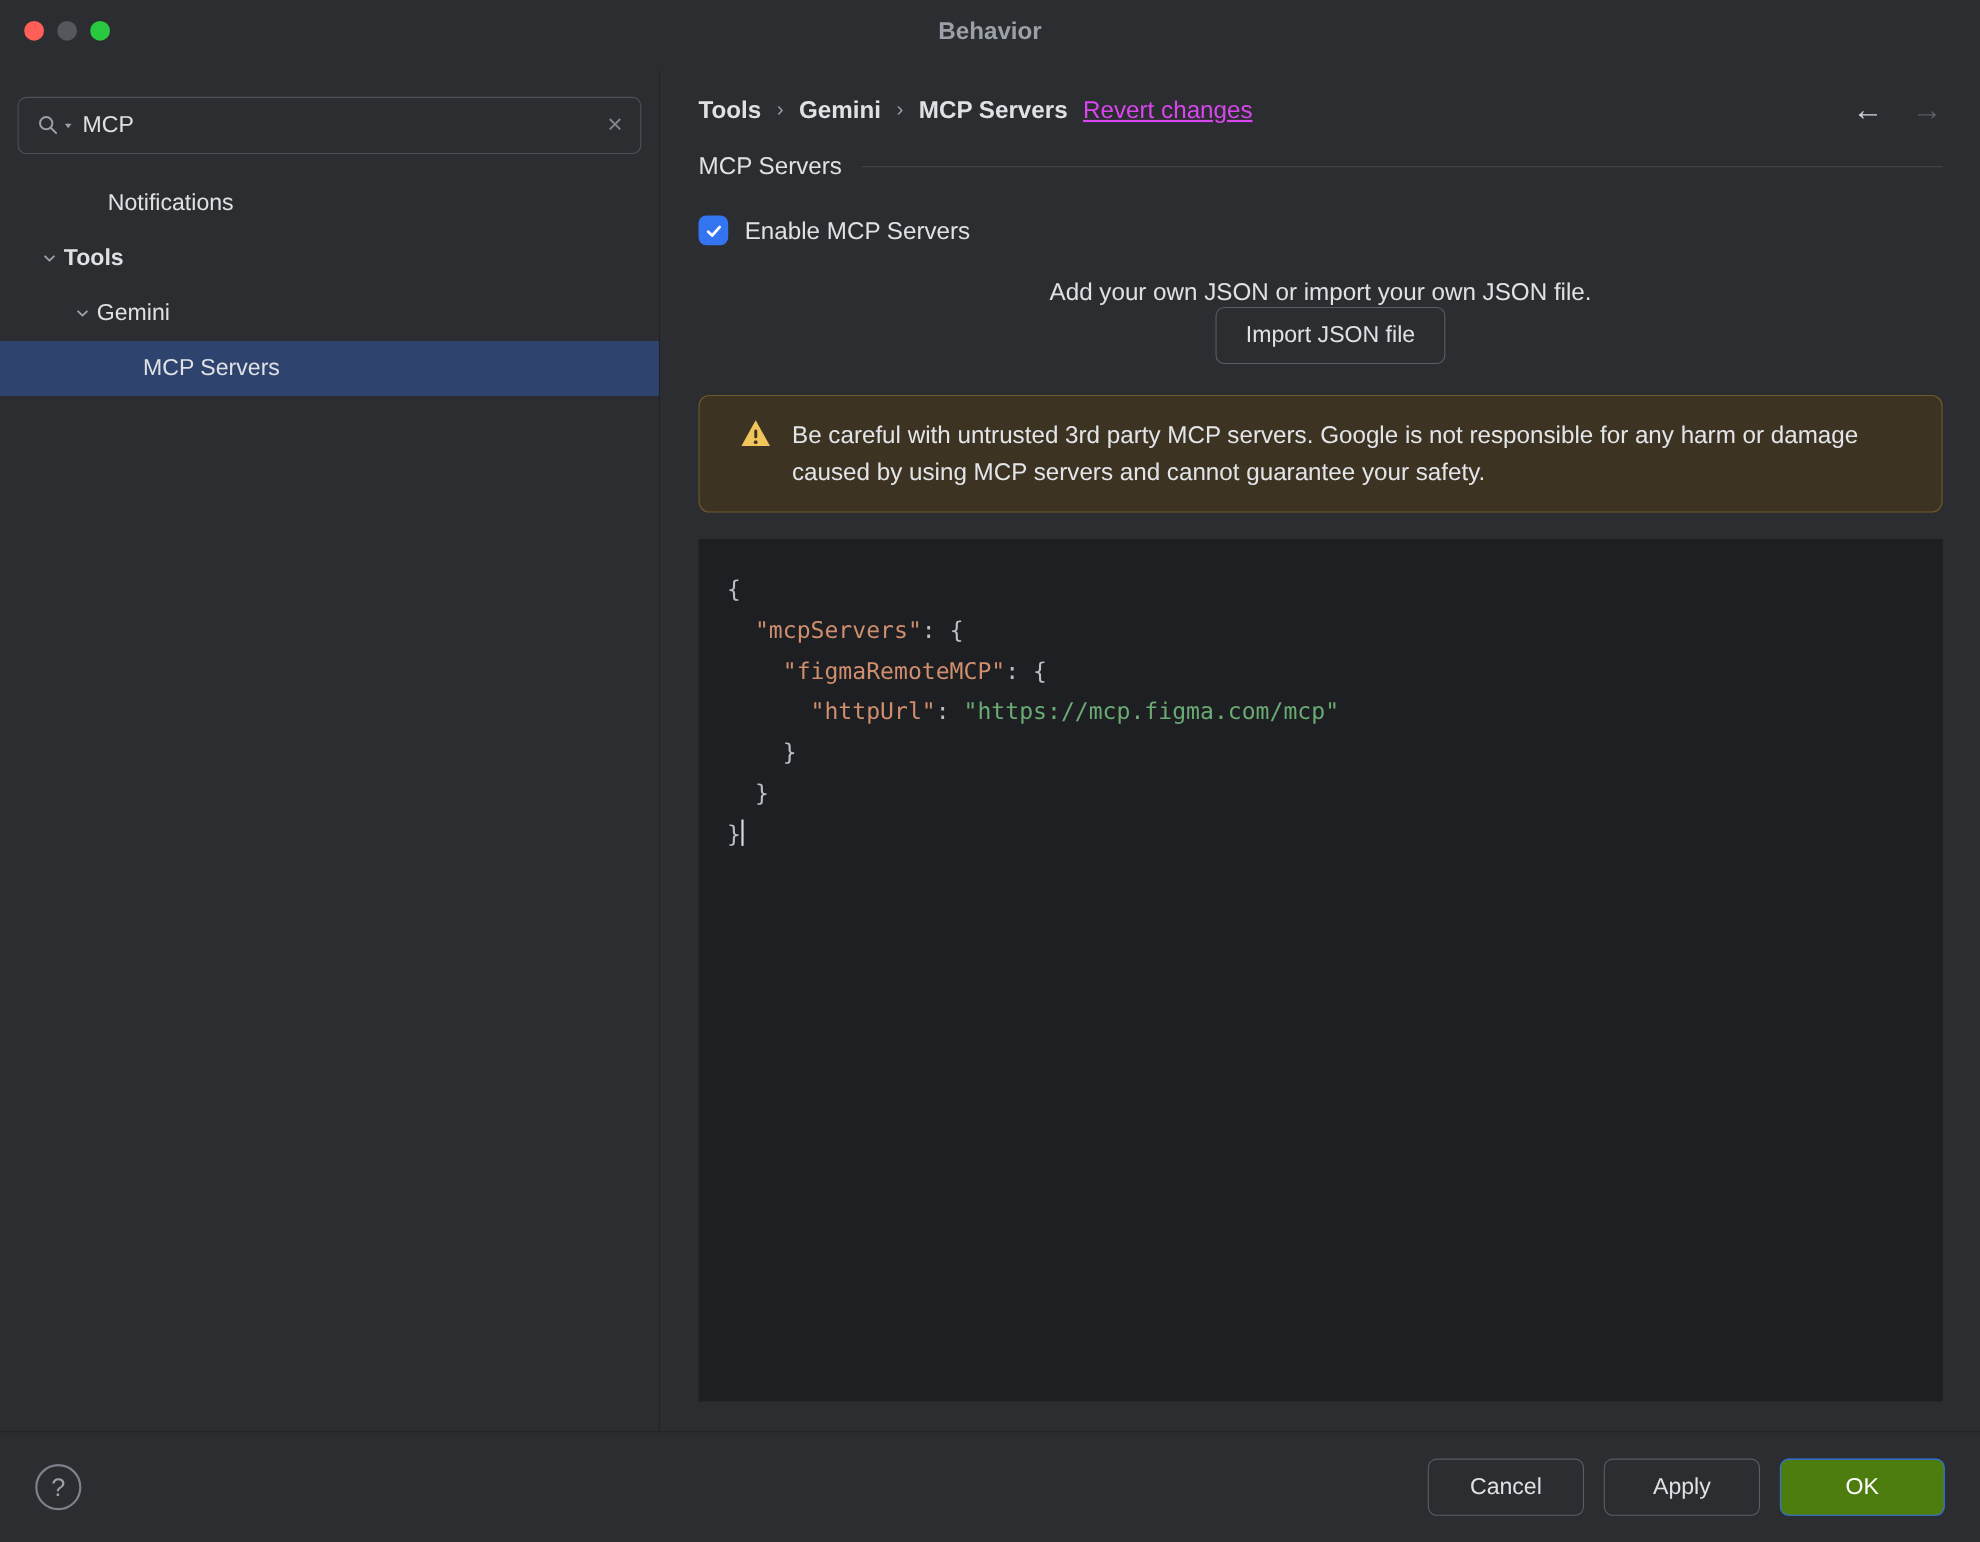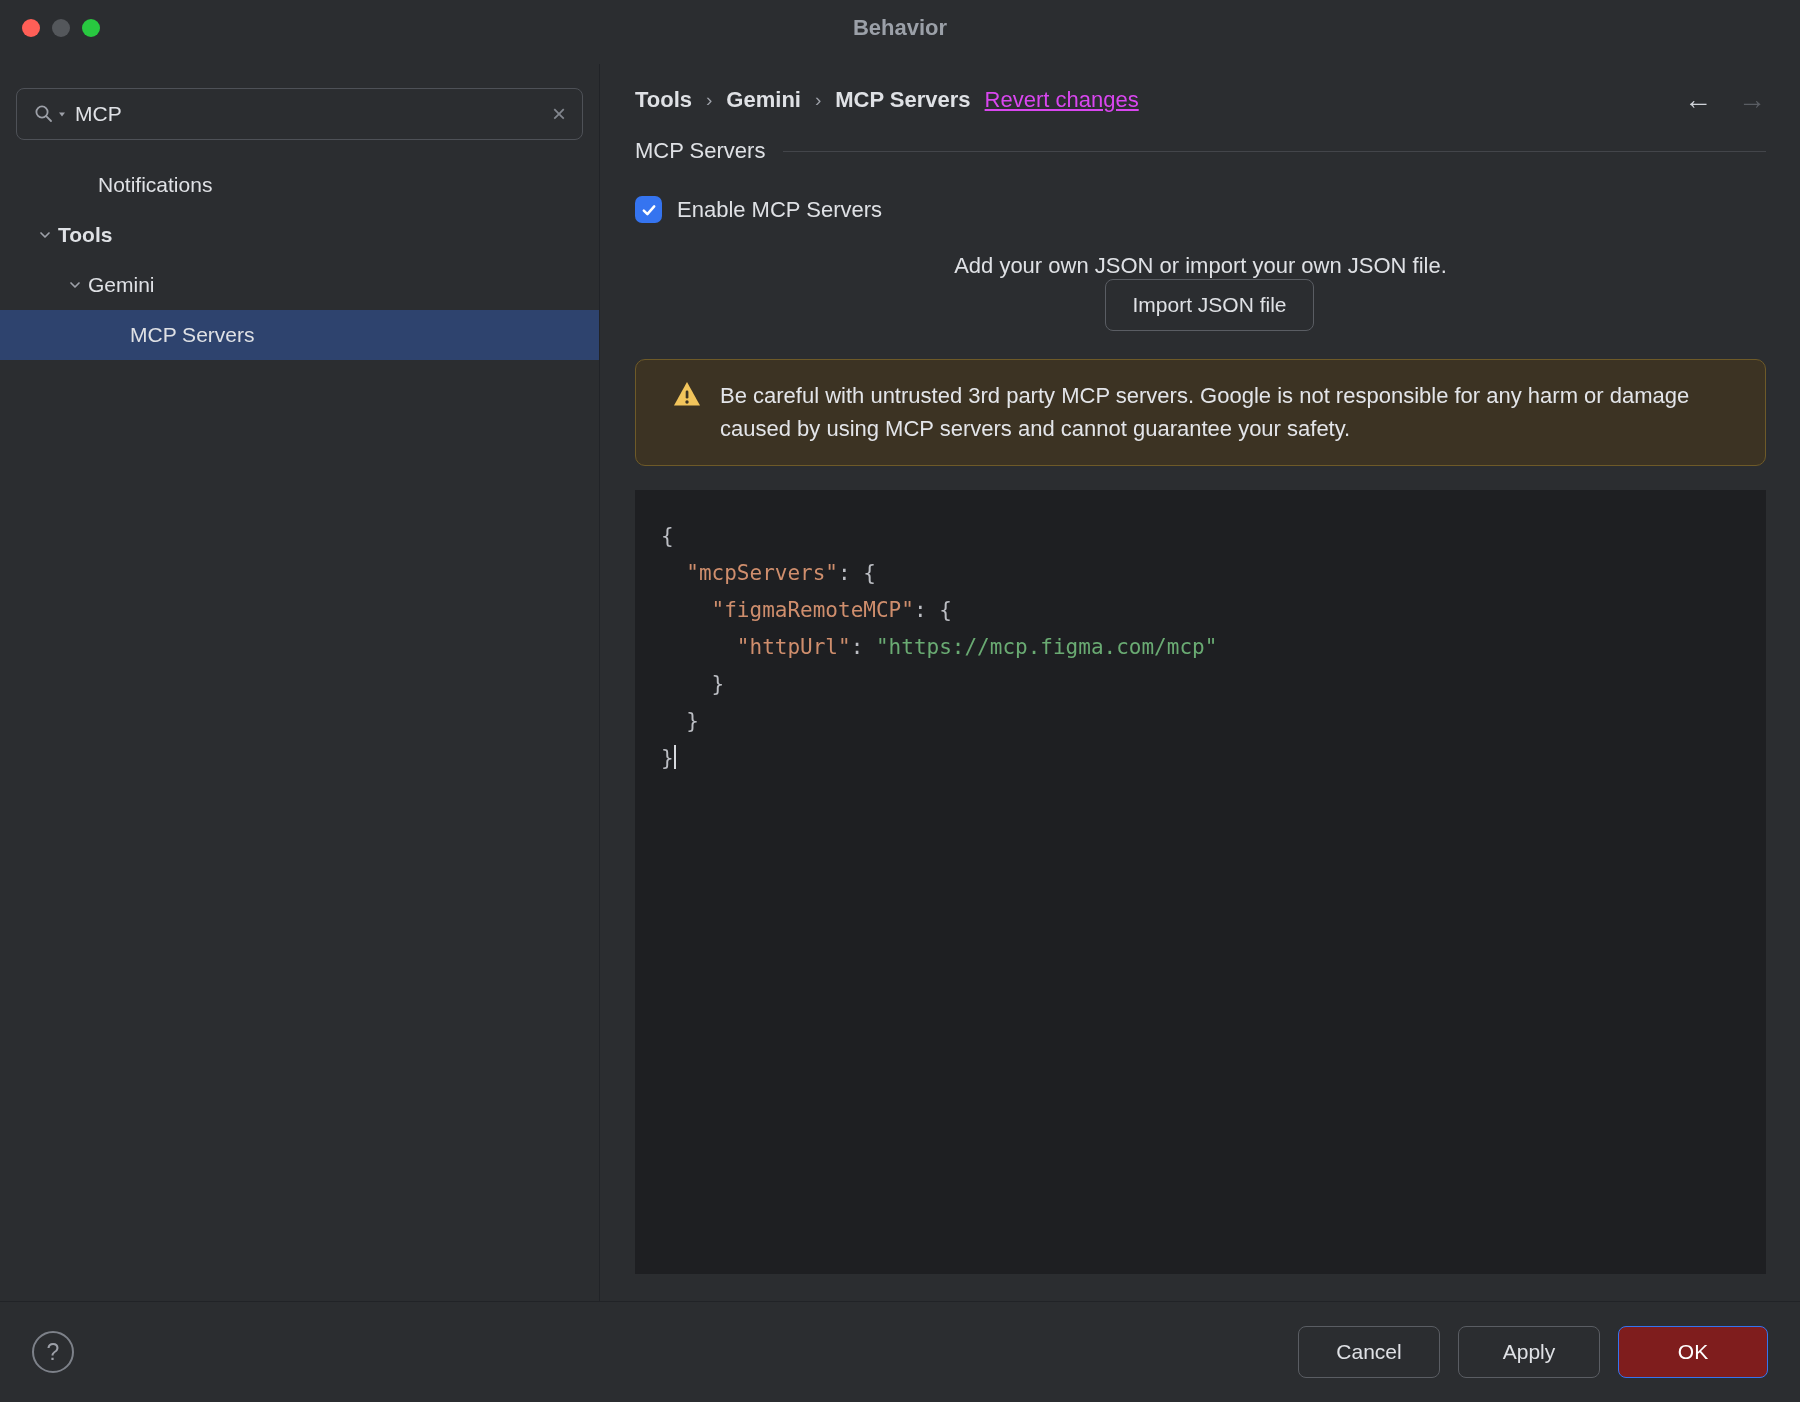--- a/index.html
+++ b/index.html
@@ -218,21 +218,21 @@
     font-size: 23px;
     cursor: pointer;
   }
   .footer-buttons {
     margin-left: auto;
     display: flex;
     gap: 18px;
   }
   .btn.cancel, .btn.apply { min-width: 142px; }
   .btn.ok {
-    background: #7f1d1d;
+    background: #4d7c0f;
     border: 1px solid #3574f0;
     color: #ffffff;
     min-width: 150px;
   }
 </style>
 </head>
 <body>
 
 <div class="titlebar">
   <div class="traffic">

